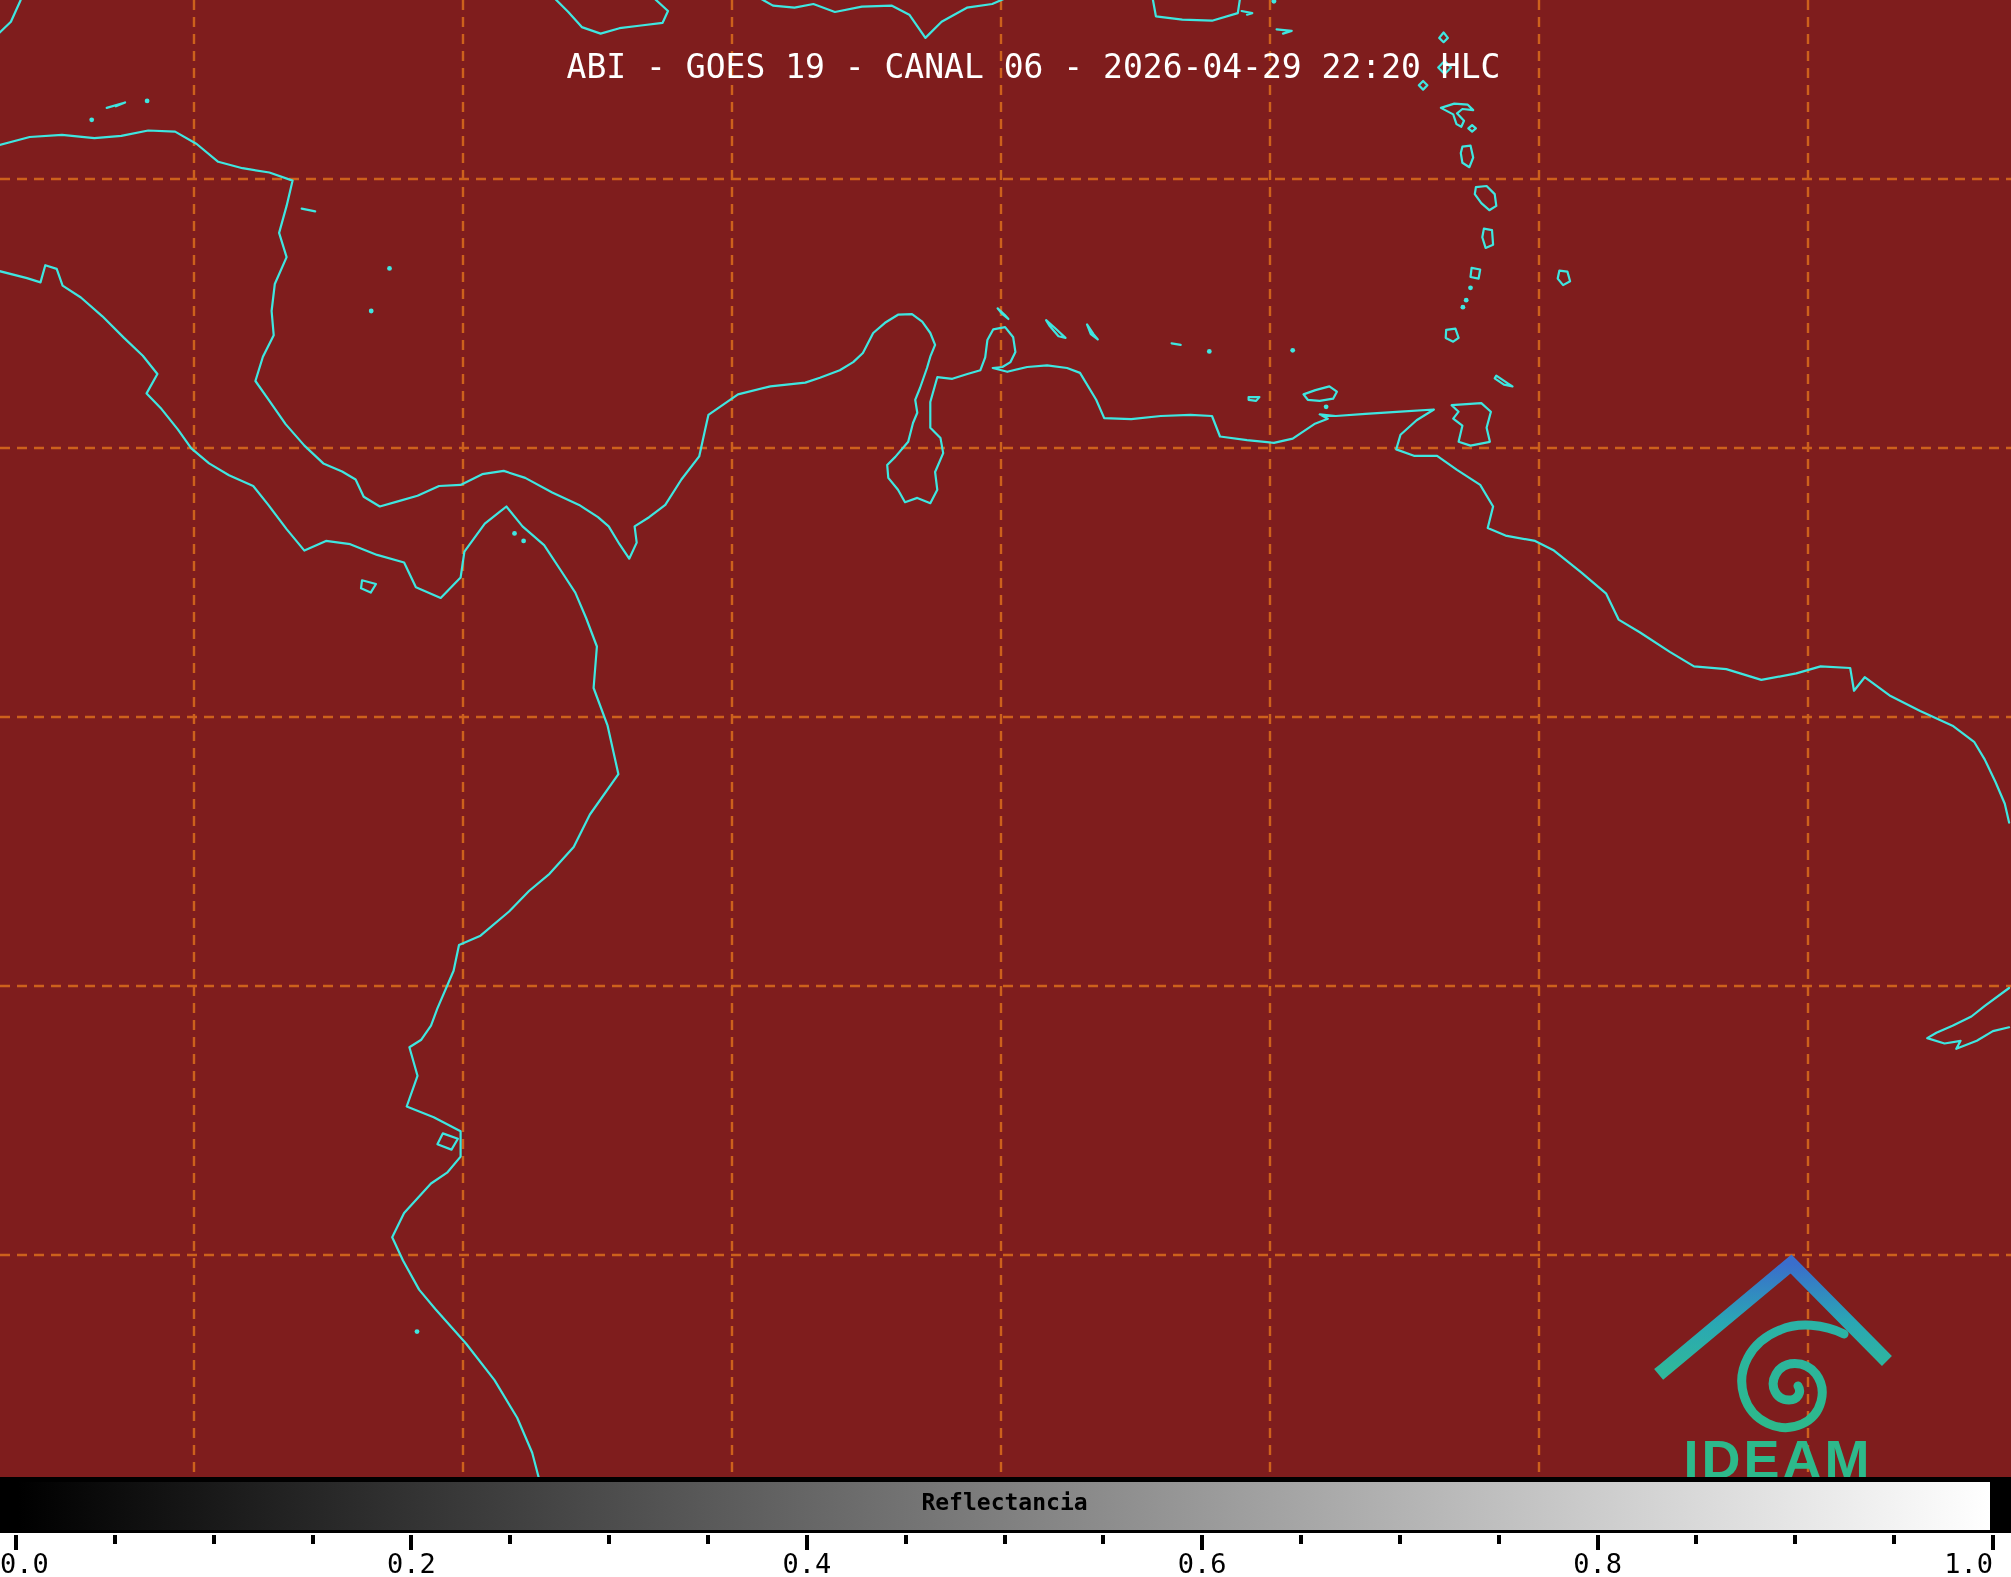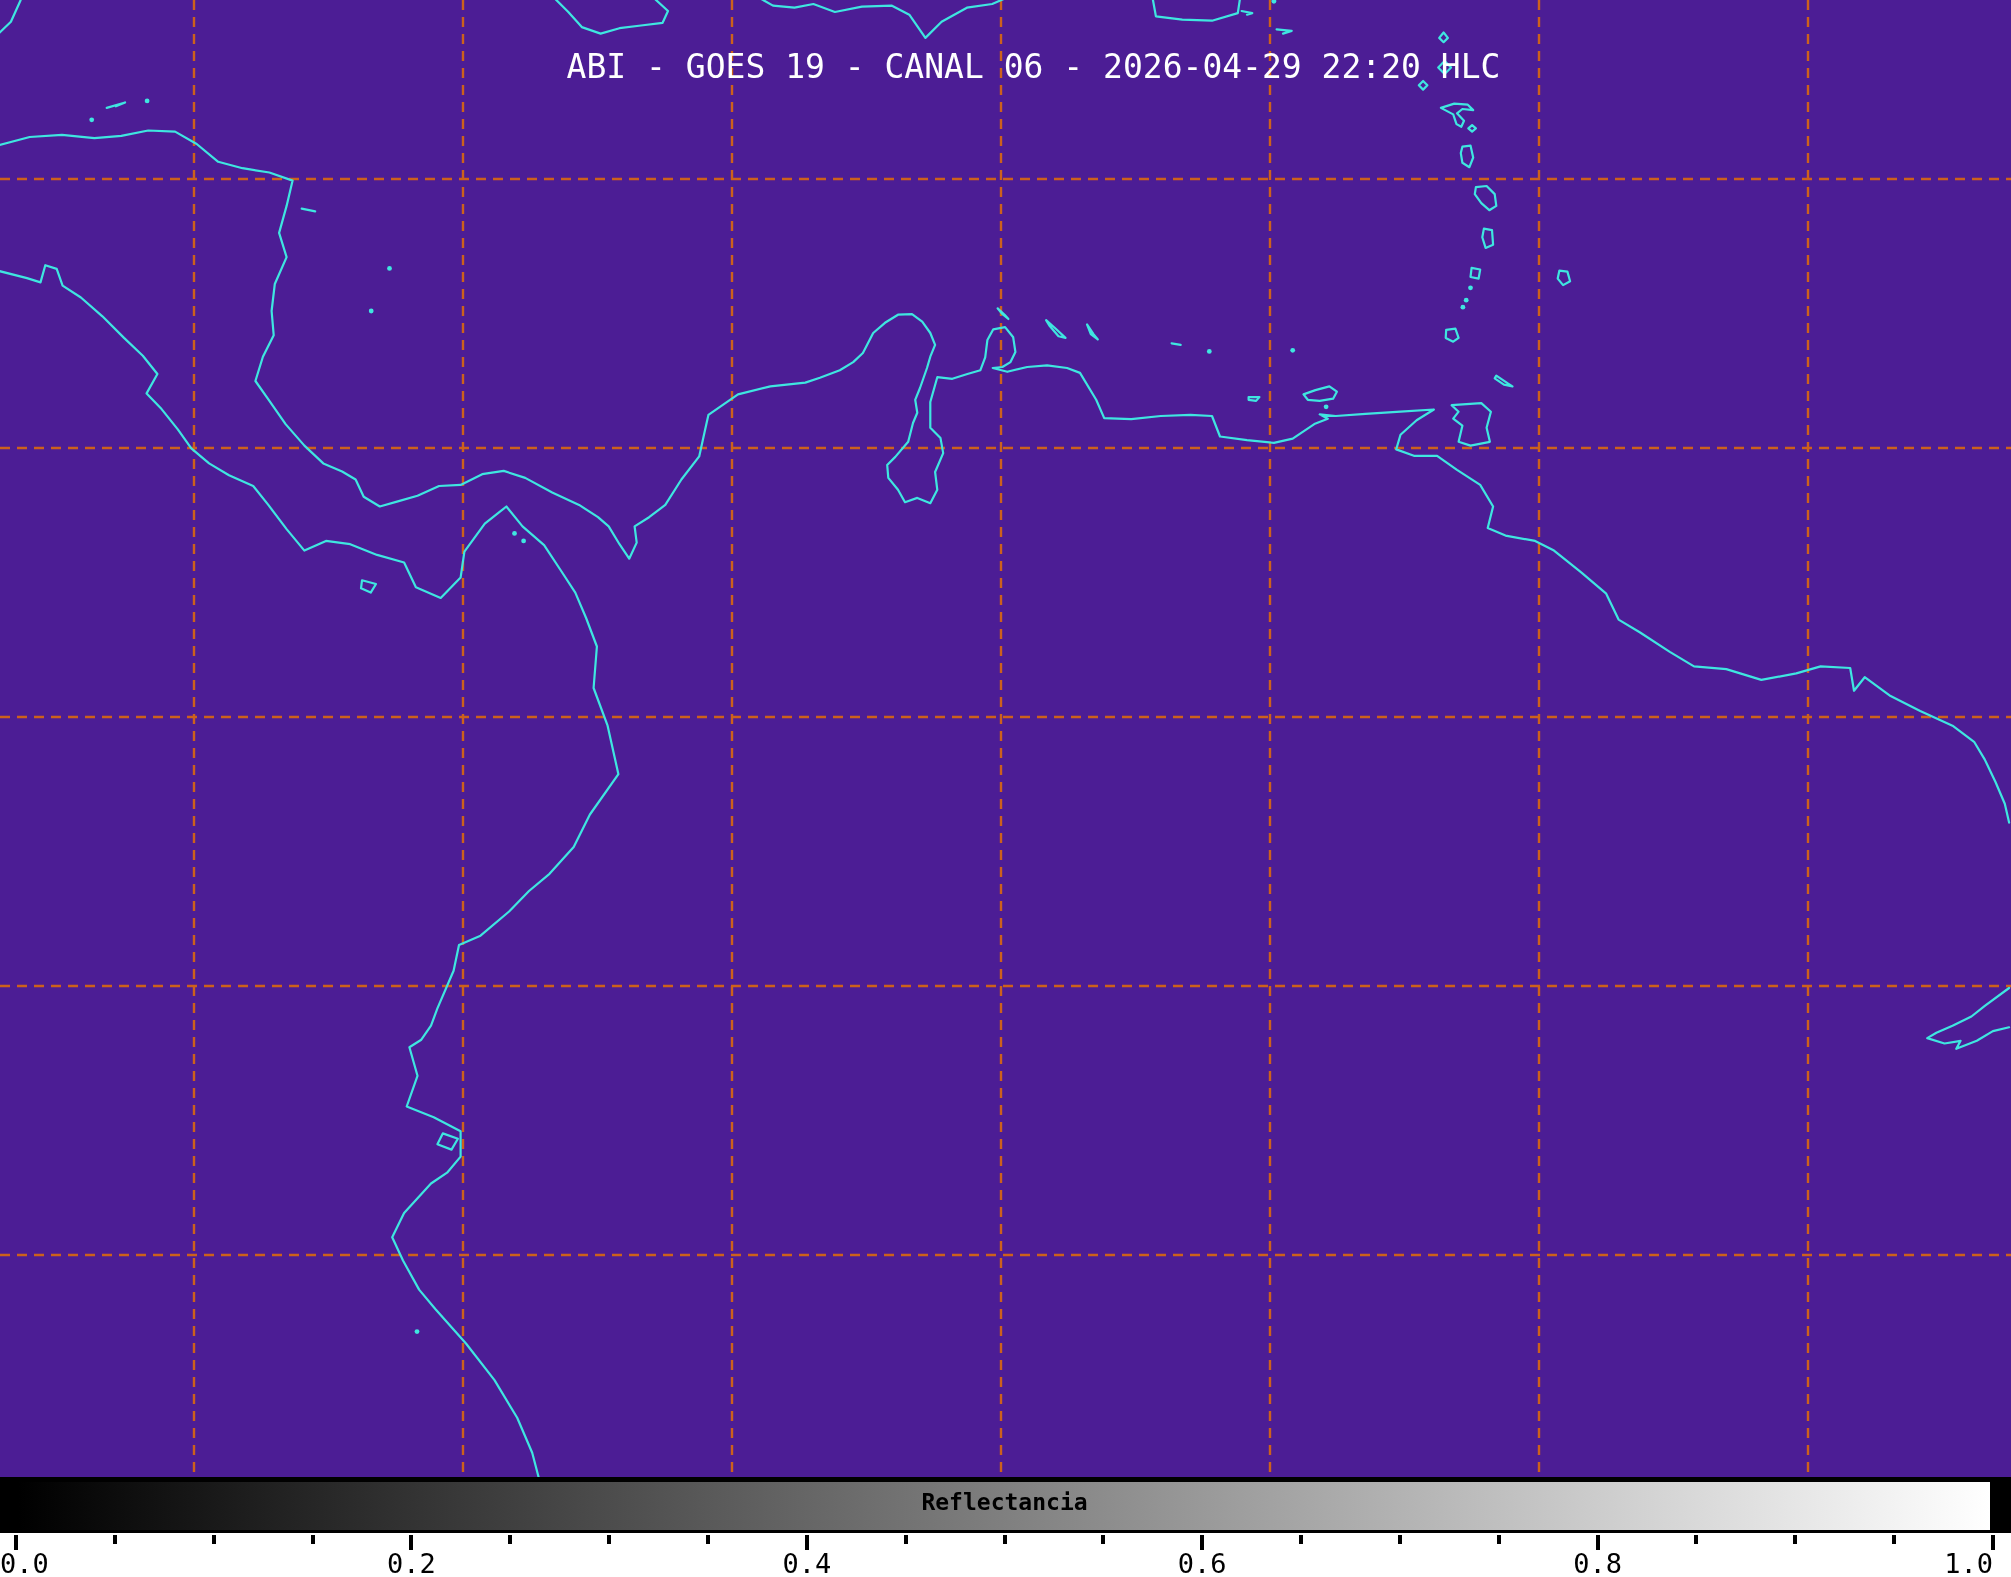--- a/index.html
+++ b/index.html
@@ -1,16 +1,16 @@
 <!DOCTYPE html>
 <html><head>
 <meta charset="utf-8">
 <style>
   html,body{margin:0;padding:0;background:#000;}
-  #stage{position:relative;width:2011px;height:1577px;background:#4c1d95;overflow:hidden;
+  #stage{position:relative;width:2011px;height:1577px;background:#7f1d1d;overflow:hidden;
          font-family:"DejaVu Sans Mono",monospace;}
   #map-svg{position:absolute;left:0;top:0;}
   #map-title{position:absolute;left:0;right:0;top:47px;text-align:center;color:#fff;
              font-size:33px;letter-spacing:0px;transform:translateX(28px);white-space:pre;}
   
   #cbar-wrap{position:absolute;left:0;top:1477px;width:2011px;height:100px;background:#000;}
   #cbar-bar{position:absolute;left:16px;top:2px;width:1977px;height:54px;box-sizing:border-box;
             border:3px solid #000;background:linear-gradient(to right,#000000,#ffffff);}
   #cbar-bar-underline{position:absolute;left:14px;top:53px;width:1981px;height:5px;background:#000;}
   #cbar-axis{position:absolute;left:0;top:56px;width:2011px;height:44px;background:#ffffff;}
@@ -93,20 +93,46 @@
         <circle cx="1462.9" cy="307.2" r="2.4" fill="#3fe6e0"></circle>
         <circle cx="1273.9" cy="1.3" r="2.4" fill="#3fe6e0"></circle>
         <circle cx="514.5" cy="533.4" r="2.4" fill="#3fe6e0"></circle>
         <circle cx="523.6" cy="540.9" r="2.4" fill="#3fe6e0"></circle>
         <circle cx="417.0" cy="1331.6" r="2.4" fill="#3fe6e0"></circle>
       </g>
   </svg>
 
   <div id="map-title">ABI - GOES 19 - CANAL 06 - 2026-04-29 22:20 HLC</div>
 
+  <div id="logo">
+    <svg width="260" height="252" viewBox="0 0 260 252">
+      <defs>
+        <linearGradient id="roofGrad" x1="0" y1="0" x2="0" y2="1">
+          <stop offset="0" stop-color="#3a6ecc"></stop>
+          <stop offset="0.55" stop-color="#2aa7b4"></stop>
+          <stop offset="1" stop-color="#2fb79b"></stop>
+        </linearGradient>
+        <linearGradient id="spiralGrad" x1="0" y1="0" x2="0" y2="1">
+          <stop offset="0" stop-color="#2bb3a6"></stop>
+          <stop offset="1" stop-color="#2db98b"></stop>
+        </linearGradient>
+      </defs>
+
+      <path d="M 16,132 L 143,26 234,118" fill="none" stroke="url(#roofGrad)" stroke-width="14" stroke-linecap="square" stroke-linejoin="miter"></path>
+
+      <path d="M 196,96 C 176,86 150,84 132,92
+               C 102,104 88,132 96,158
+               C 104,184 132,196 154,186
+               C 174,177 180,152 168,136
+               C 157,122 136,122 128,136
+               C 121,148 128,162 141,162
+               C 150,162 154,154 150,148" fill="none" stroke="url(#spiralGrad)" stroke-width="9" stroke-linecap="round"></path>
+    </svg>
+    <div id="logo-text">IDEAM</div>
+  </div>
 
   <div id="cbar-wrap">
     <div id="cbar-bar"></div>
     <div id="cbar-bar-underline"></div>
     <div id="cbar-title">Reflectancia</div>
     <div id="cbar-axis">
         <div class="cb-tick minor" style="left: 114.85px;"></div>
         <div class="cb-tick minor" style="left: 213.7px;"></div>
         <div class="cb-tick minor" style="left: 312.55px;"></div>
         <div class="cb-tick minor" style="left: 510.25px;"></div>

